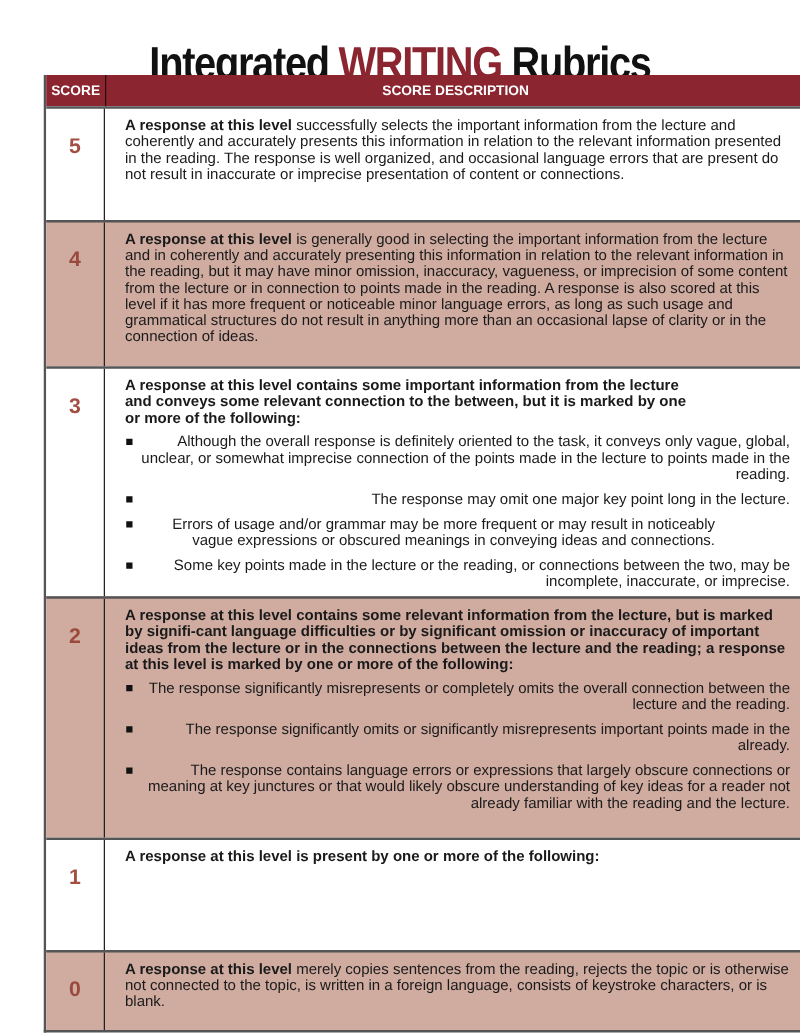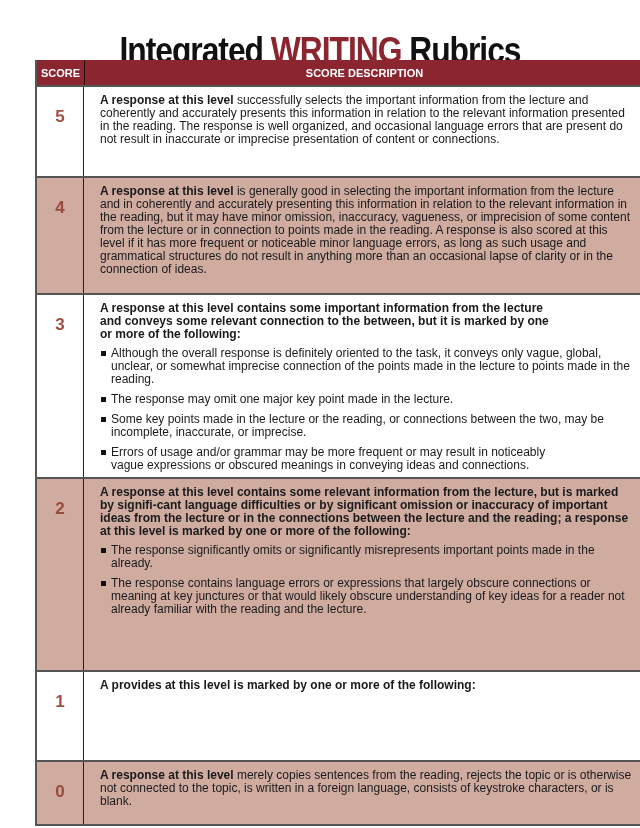--- a/index.html
+++ b/index.html
@@ -25,21 +25,21 @@
   .row.shaded { background: #cfaba0; }
   .row.plain { background: #ffffff; }
   .score { width: 47px; border-right: 1px solid #222; display: flex; justify-content: center; padding-top: 20px; box-sizing: border-box;
     font-weight: bold; font-size: 17px; color: #a24f42; }
   .row.shaded .score { color: #9a4a3c; }
   .desc { flex: 1; padding: 7px 12px 0 16px; font-size: 12px; line-height: 13px; box-sizing: border-box; }
   .desc p { margin: 0; }
   .desc b { font-weight: bold; }
   .lead-bold { font-weight: bold; }
   .bullets { list-style: none; margin: 6px 0 0 0; padding: 0 0 0 0; }
-  .bullets li { position: relative; padding-left: 11px; margin-bottom: 7px; }
+  .bullets li { position: relative; padding-left: 11px; margin-bottom: 7px; text-align: right; }
   .bullets li .sq { position: absolute; left: 1px; top: 3.5px; width: 5px; height: 5px; background: #111; }
 </style>
 </head>
 <body>
 
 <h1 class="title">
   <span>Integrated </span><span class="accent">WRITING</span><span> Rubrics</span>
 </h1>
 
 <div class="rubric">
@@ -61,42 +61,43 @@
       <p><b>A response at this level</b><span> is generally good in selecting the important information from the lecture and in coherently and accurately presenting this information in relation to the relevant information in the reading, but it may have minor omission, inaccuracy, vagueness, or imprecision of some content from the lecture or in connection to points made in the reading. A response is also scored at this level if it has more frequent or noticeable minor language errors, as long as such usage and grammatical structures do not result in anything more than an occasional lapse of clarity or in the connection of ideas.</span></p>
     </div>
   </div>
 
   <div class="row plain" style="height:184px">
     <div class="score">3</div>
     <div class="desc">
       <p class="lead-bold" style="padding-right:70px">A response at this level contains some important information from the lecture and conveys some relevant connection to the between, but it is marked by one or more of the following:</p>
       <ul class="bullets">
         <li><span class="sq"></span><span>Although the overall response is definitely oriented to the task, it conveys only vague, global, unclear, or somewhat imprecise connection of the points made in the lecture to points made in the reading.</span></li>
-        <li><span class="sq"></span><span>The response may omit one major key point made in the lecture.</span></li>
+        <li><span class="sq"></span><span>The response may omit one major key point long in the lecture.</span></li>
+        <li style="padding-right:60px"><span class="sq"></span><span>Errors of usage and/or grammar may be more frequent or may result in noticeably vague expressions or obscured meanings in conveying ideas and connections.</span></li>
         <li><span class="sq"></span><span>Some key points made in the lecture or the reading, or connections between the two, may be incomplete, inaccurate, or imprecise.</span></li>
-        <li style="padding-right:60px"><span class="sq"></span><span>Errors of usage and/or grammar may be more frequent or may result in noticeably vague expressions or obscured meanings in conveying ideas and connections.</span></li>
       </ul>
     </div>
   </div>
 
   <div class="row shaded" style="height:193px">
     <div class="score">2</div>
     <div class="desc">
       <p class="lead-bold">A response at this level contains some relevant information from the lecture, but is marked by signifi-cant language difficulties or by significant omission or inaccuracy of important ideas from the lecture or in the connections between the lecture and the reading; a response at this level is marked by one or more of the following:</p>
       <ul class="bullets">
+        <li><span class="sq"></span><span>The response significantly misrepresents or completely omits the overall connection between the lecture and the reading.</span></li>
         <li><span class="sq"></span><span>The response significantly omits or significantly misrepresents important points made in the already.</span></li>
         <li><span class="sq"></span><span>The response contains language errors or expressions that largely obscure connections or meaning at key junctures or that would likely obscure understanding of key ideas for a reader not already familiar with the reading and the lecture.</span></li>
       </ul>
     </div>
   </div>
 
   <div class="row plain" style="height:90px">
     <div class="score">1</div>
     <div class="desc">
-      <p class="lead-bold">A provides at this level is marked by one or more of the following:</p>
+      <p class="lead-bold">A response at this level is present by one or more of the following:</p>
       <ul class="bullets">
       </ul>
     </div>
   </div>
 
   <div class="row shaded" style="height:64px">
     <div class="score">0</div>
     <div class="desc">
       <p><b>A response at this level</b><span> merely copies sentences from the reading, rejects the topic or is otherwise not connected to the topic, is written in a foreign language, consists of keystroke characters, or is blank.</span></p>
     </div>

